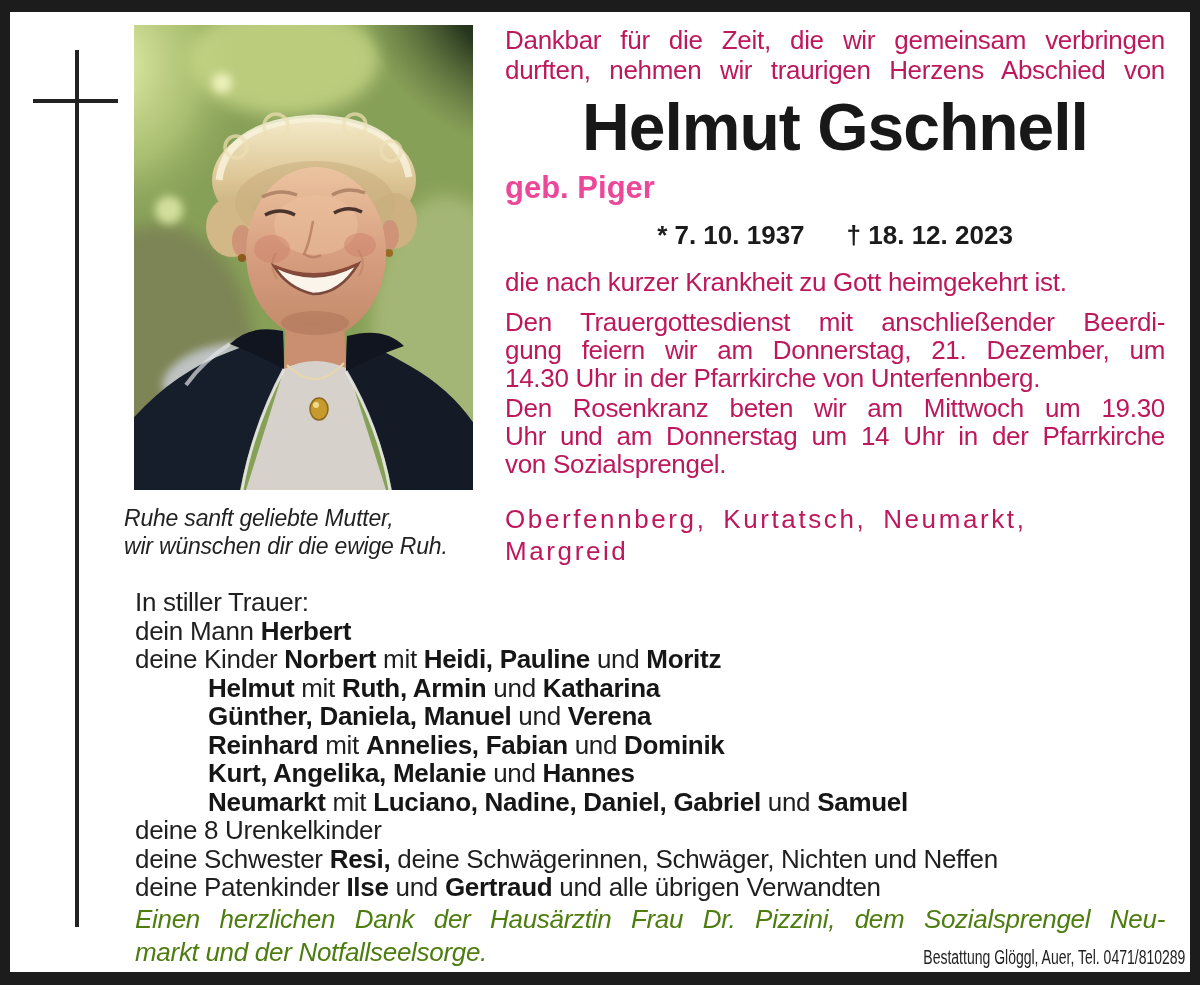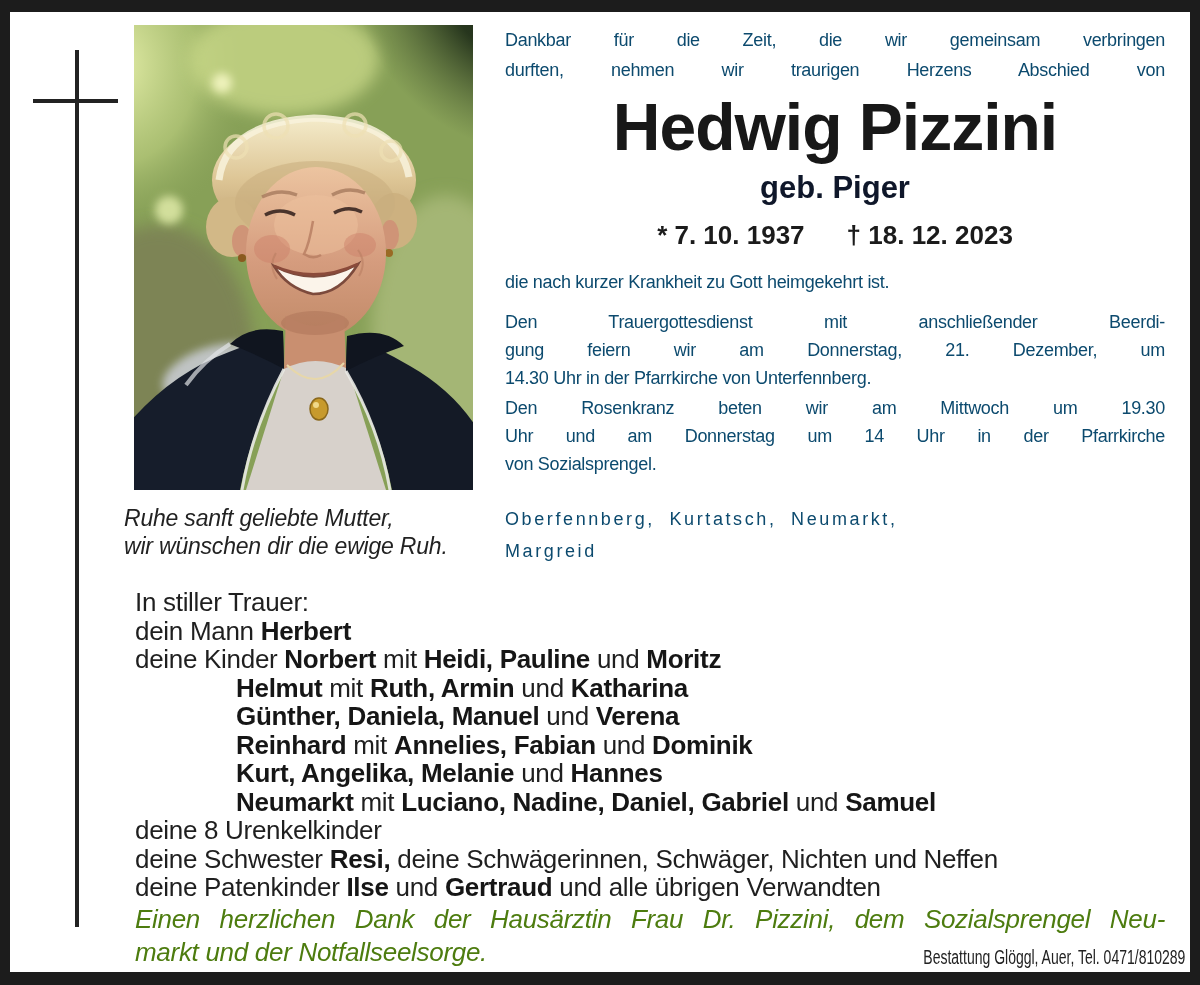--- a/index.html
+++ b/index.html
@@ -20,41 +20,41 @@
   
   .photo{position:absolute;left:124px;top:13px;width:339px;height:465px;overflow:hidden;}
   .photo svg{display:block;width:100%;height:100%;}
   .caption{
     position:absolute;left:114px;top:492px;width:360px;
     text-align:left;font-style:italic;font-size:23px;line-height:28px;
     letter-spacing:-0.2px;color:#222;
   }
   
   .rcol{position:absolute;left:495px;width:660px;}
-  .body-text{font-size:18px;line-height:28px;letter-spacing:-0.3px;color:#0c4a6e;}
+  .body-text{font-size:26px;line-height:28px;letter-spacing:-0.3px;color:#be185d;}
   .jline{text-align:justify;text-align-last:justify;}
   .intro{top:13px;line-height:30px;}
   .name{
     top:74px;text-align:center;font-weight:bold;font-size:66px;line-height:82px;
     letter-spacing:-1px;color:#181818;white-space:nowrap;
   }
-  .maiden{top:158px;text-align:center;font-weight:bold;font-size:31px;color:#0f172a;}
+  .maiden{top:158px;text-align:left;font-weight:bold;font-size:31px;color:#ec4899;}
   .dates{top:208px;text-align:center;font-weight:bold;font-size:26px;letter-spacing:0;}
   .dates .death-sep{display:inline-block;width:42px;}
   .homecoming{top:256px;}
   .funeral{top:296px;}
   .rosary{top:382px;}
   .places{top:491px;line-height:32px;letter-spacing:2.6px;word-spacing:7px;}
   
   .mourners{
     position:absolute;left:125px;top:576px;width:1040px;
     font-size:26px;line-height:28.5px;letter-spacing:-0.3px;color:#1f1f1f;
   }
   .m-line{white-space:nowrap;}
-  .m-indent{margin-left:101px;}
+  .m-indent{margin-left:73px;}
   .mourners b, .m-line b{font-weight:bold;color:#161616;}
   
   .thanks{
     position:absolute;left:125px;top:891px;width:1030px;
     font-size:26px;line-height:33px;letter-spacing:-0.3px;color:#4d7c0f;font-style:italic;
   }
   .undertaker{
     position:absolute;right:5px;top:934px;
     font-size:20px;color:#222;white-space:nowrap;
     transform:scaleX(0.70);transform-origin:100% 50%;
@@ -168,21 +168,21 @@
   <div class="caption">
     <div>Ruhe sanft geliebte Mutter,</div>
     <div>wir wünschen dir die ewige Ruh.</div>
   </div>
 
   <div class="rcol body-text intro">
     <div class="jline">Dankbar für die Zeit, die wir gemeinsam verbringen</div>
     <div class="jline">durften, nehmen wir traurigen Herzens Abschied von</div>
   </div>
 
-  <div class="rcol name">Hedwig Pizzini</div>
+  <div class="rcol name">Helmut Gschnell</div>
 
   <div class="rcol maiden">geb. Piger</div>
 
   <div class="rcol dates">
     <span>* 7. 10. 1937</span><span class="death-sep"></span><span>† 18. 12. 2023</span>
   </div>
 
   <div class="rcol body-text homecoming">die nach kurzer Krankheit zu Gott heimgekehrt ist.</div>
 
   <div class="rcol body-text funeral">

